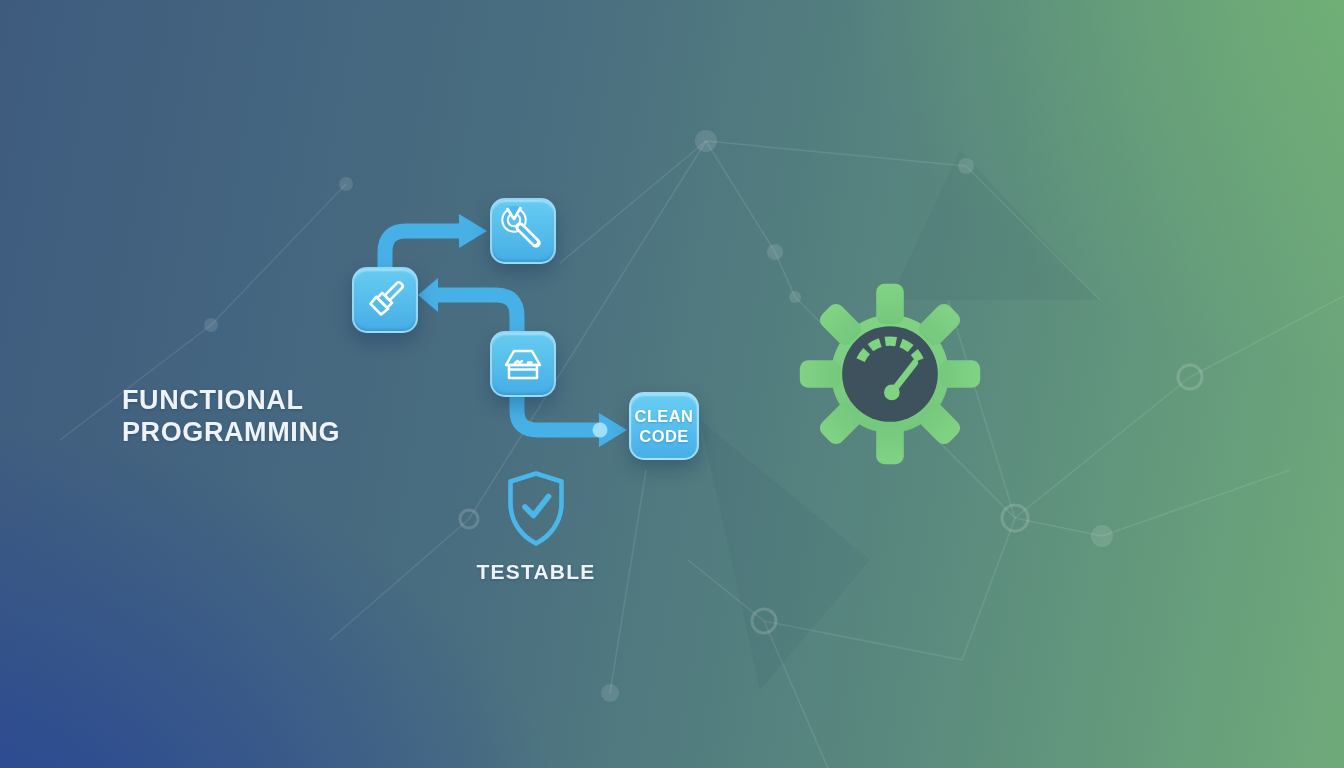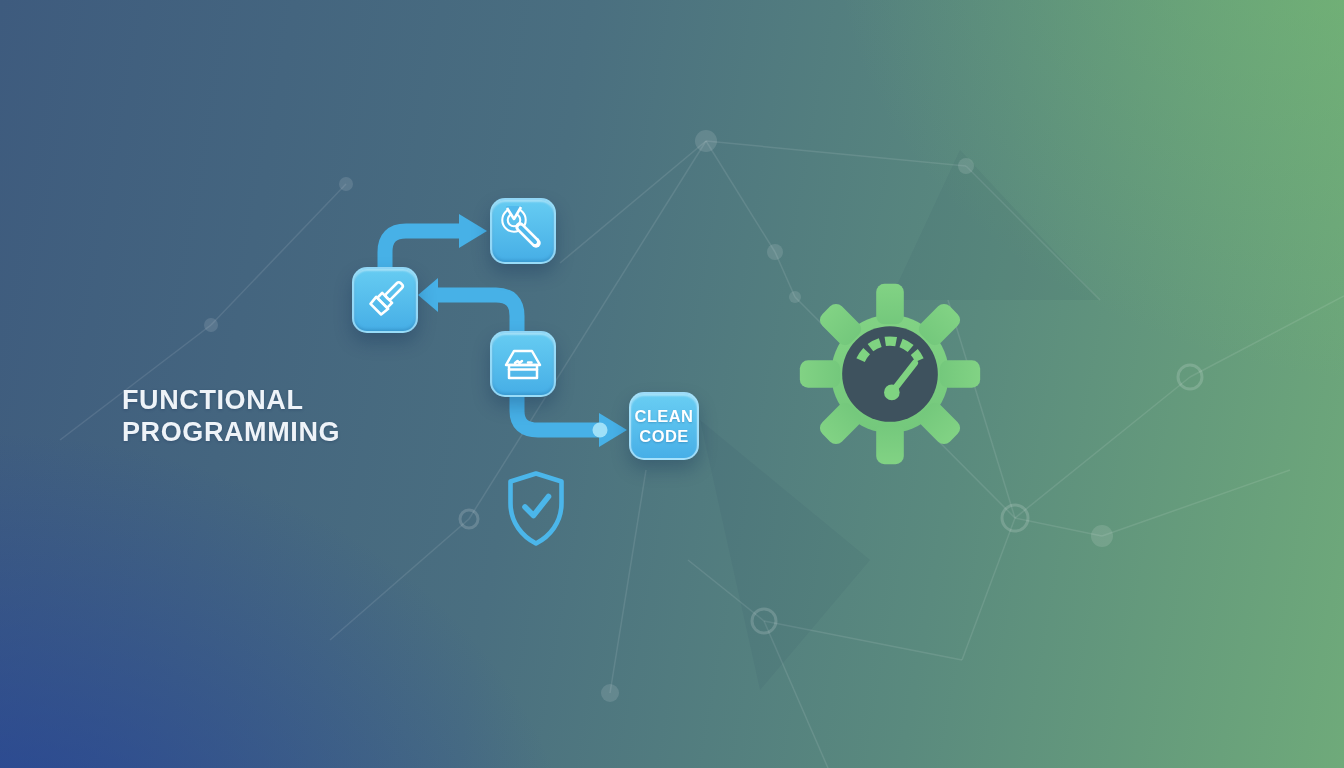--- a/index.html
+++ b/index.html
@@ -153,20 +153,21 @@
   <div class="badge">
     <span>CLEAN CODE</span>
   </div>
 
   <div class="shield-wrap">
     <svg width="64" height="78" viewBox="0 0 64 78">
       <path d="M32 3.5 L57.5 11.5 V33 C57.5 53 45.5 66.5 32 73.5 C18.5 66.5 6.5 53 6.5 33 V11.5 Z" fill="none" stroke="#4bb6ea" stroke-width="4.6" stroke-linejoin="round"></path>
       <path d="M21 37 L29.5 45.5 L44.5 26.5" fill="none" stroke="#4bb6ea" stroke-width="5.6" stroke-linecap="round" stroke-linejoin="round"></path>
     </svg>
   </div>
+  <div class="feature-label label-testable">TESTABLE</div>
 
   <div class="gear-wrap">
     <svg width="184" height="184" viewBox="-100 -100 200 200">
       <defs>
         <linearGradient id="gearGrad" x1="0" y1="-1" x2="0" y2="1" gradientUnits="objectBoundingBox">
           <stop offset="0" stop-color="#8fdd8c"></stop>
           <stop offset="1" stop-color="#74c87c"></stop>
         </linearGradient>
       </defs>
       <g fill="url(#gearGrad)">

